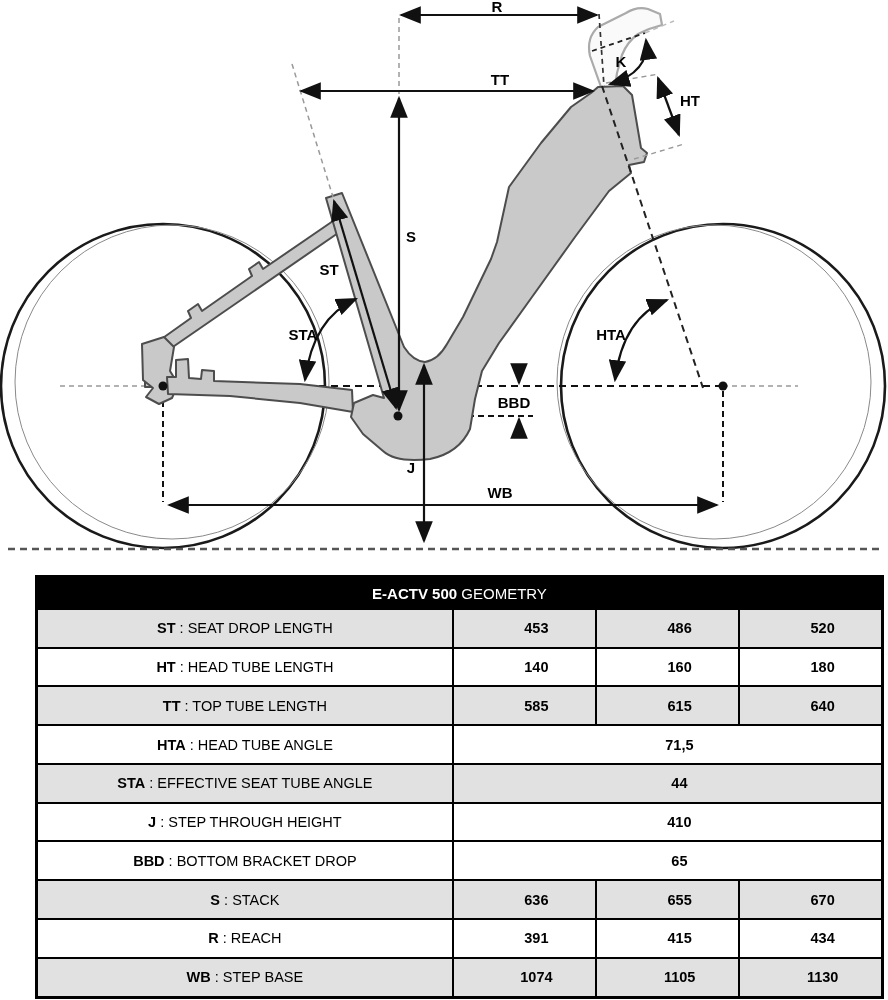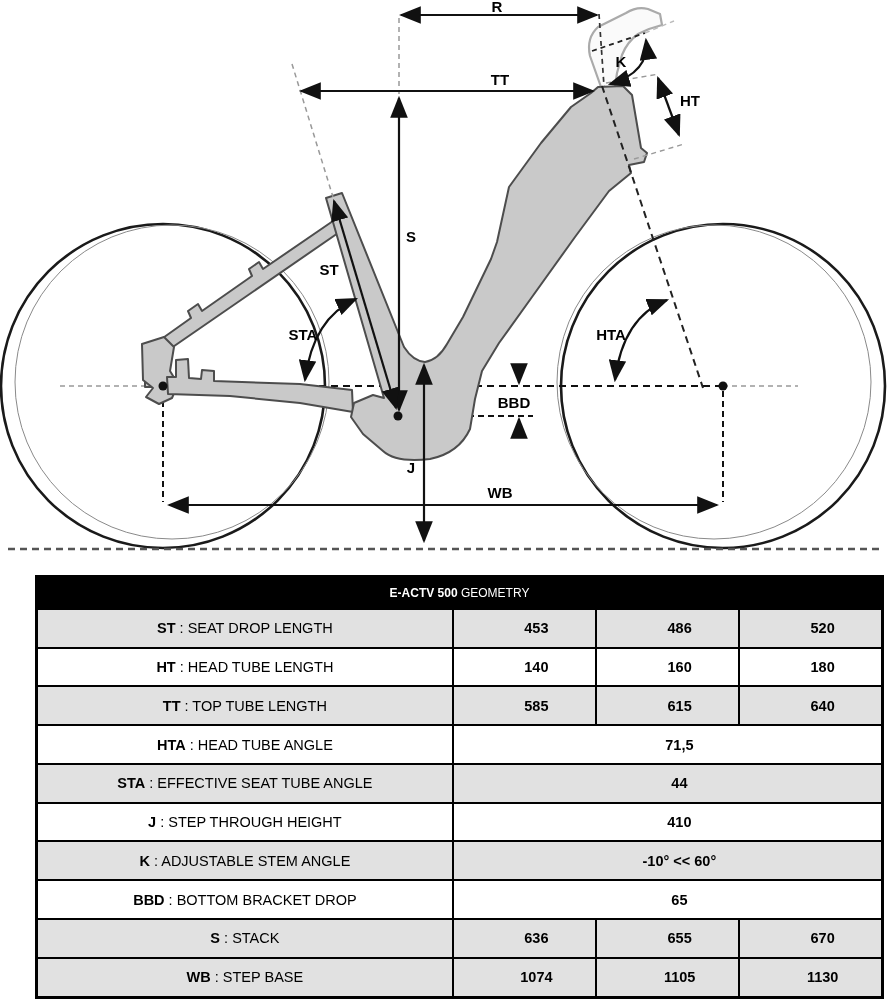--- a/index.html
+++ b/index.html
@@ -6,21 +6,21 @@
   #page{position:relative;width:888px;height:1000px;background:#fff;overflow:hidden;
         font-family:"Liberation Sans",sans-serif;}
   #diagram{position:absolute;left:0;top:0;width:888px;height:572px;}
   svg text{font-family:"Liberation Sans",sans-serif;font-weight:bold;font-size:15px;fill:#000;}
   #geo-table{position:absolute;left:35px;top:575px;width:849px;height:424px;
              border-collapse:collapse;table-layout:fixed;box-sizing:border-box;
              border:3px solid #000;font-size:14.5px;color:#000;}
   #geo-table td,#geo-table th{border:2px solid #000;text-align:center;vertical-align:middle;
              padding:0;overflow:hidden;white-space:nowrap;}
   #geo-table .title-cell{background:var(--header-bg,#000);color:#fff;font-weight:normal;
-             height:30px;font-size:12px;}
+             height:30px;font-size:15px;}
   #geo-table .title-cell b{font-weight:bold;}
   #geo-table .corner-cell{background:#fff;}
   #geo-table .col-head{font-weight:bold;height:30px;background:#fff;}
   #geo-table tr.stripe td{background:var(--stripe,#e1e1e1);}
   #geo-table td.label-cell{font-weight:normal;}
   #geo-table td.label-cell b{font-weight:bold;}
   #geo-table td.val-cell{font-weight:bold;padding-left:24px;}
   .col-label{width:49.2%;} .col-size{width:16.93%;}
 </style>
 </head>
@@ -138,33 +138,35 @@
           <td colspan="3" class="val-cell">71,5</td>
         </tr>
         <tr class="stripe">
           <td class="label-cell"><b>STA</b><span> : </span><span>EFFECTIVE SEAT TUBE ANGLE</span></td>
           <td colspan="3" class="val-cell">44</td>
         </tr>
         <tr>
           <td class="label-cell"><b>J</b><span> : </span><span>STEP THROUGH HEIGHT</span></td>
           <td colspan="3" class="val-cell">410</td>
         </tr>
-        <tr class="stripe">
-          <td class="label-cell"><b>K</b><span> : </span><span>ADJUSTABLE STEM ANGLE</span></td>
-          <td colspan="3" class="val-cell">-10° &lt;&lt; 60°</td>
-        </tr>
         <tr>
           <td class="label-cell"><b>BBD</b><span> : </span><span>BOTTOM BRACKET DROP</span></td>
           <td colspan="3" class="val-cell">65</td>
         </tr>
         <tr class="stripe">
           <td class="label-cell"><b>S</b><span> : </span><span>STACK</span></td>
           <td class="val-cell">636</td>
           <td class="val-cell">655</td>
           <td class="val-cell">670</td>
+        </tr>
+        <tr>
+          <td class="label-cell"><b>R</b><span> : </span><span>REACH</span></td>
+          <td class="val-cell">391</td>
+          <td class="val-cell">415</td>
+          <td class="val-cell">434</td>
         </tr>
         <tr class="stripe">
           <td class="label-cell"><b>WB</b><span> : </span><span>STEP BASE</span></td>
           <td class="val-cell">1074</td>
           <td class="val-cell">1105</td>
           <td class="val-cell">1130</td>
         </tr>
       </tbody>
   </table>
 

